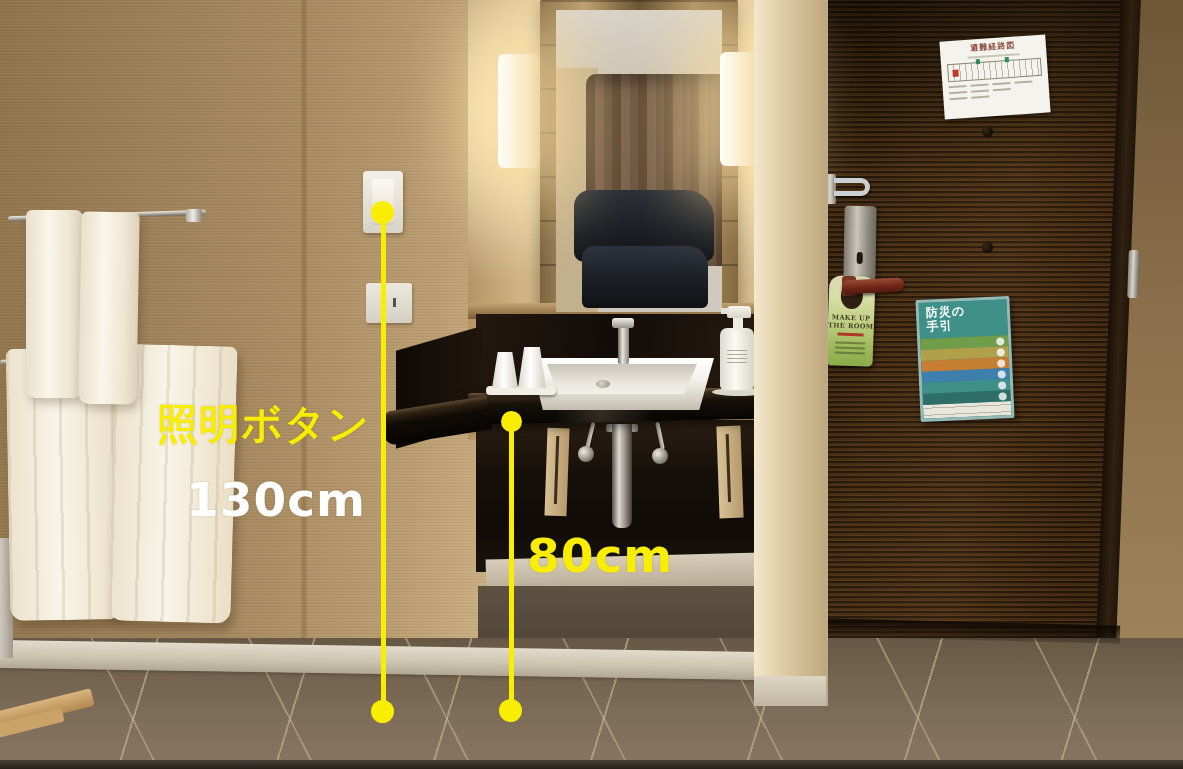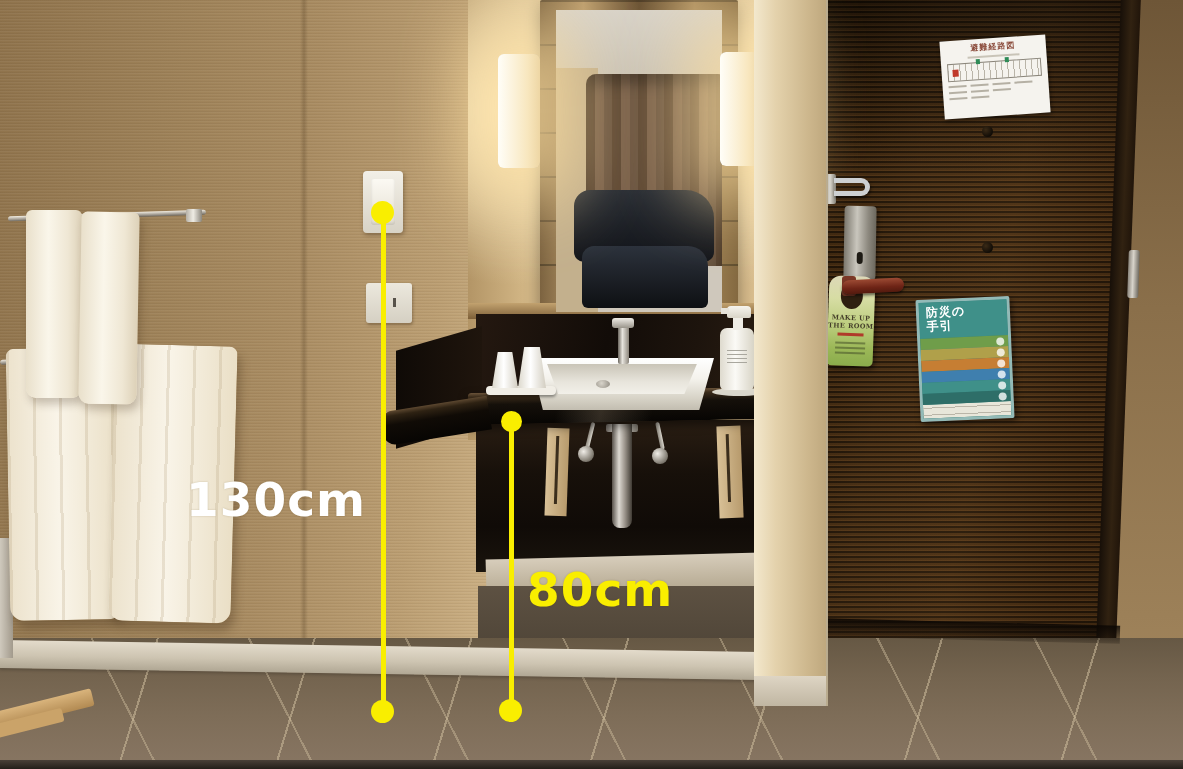--- a/index.html
+++ b/index.html
@@ -244,21 +244,21 @@
   .line-80{left:509px;top:420px;height:292px;}
   .m-dot{border-radius:50%;}
   .dot-130-top{left:371px;top:201px;width:23px;height:23px;}
   .dot-130-bottom{left:371px;top:700px;width:23px;height:23px;}
   .dot-80-top{left:501px;top:411px;width:21px;height:21px;}
   .dot-80-bottom{left:499px;top:699px;width:23px;height:23px;}
   .m-label{font-weight:bold;line-height:1.0;letter-spacing:1px;
     text-shadow:0 0 2px rgba(80,60,0,.25);}
   .label-switch{left:118px;top:404px;width:252px;text-align:right;font-size:41px;}
   .label-130{left:118px;top:476px;width:248px;text-align:right;font-size:47px;}
-  .label-80{left:527px;top:566px;width:150px;text-align:left;font-size:47px;}
+  .label-80{left:527px;top:532px;width:150px;text-align:left;font-size:47px;}
 </style>
 </head>
 <body>
 
 <div id="scene">
 
   <div class="abs wall-left"></div>
   <div class="abs wall-corner"></div>
   <div class="abs alcove-wall"></div>
   <div class="abs right-wall"></div>
@@ -419,16 +419,17 @@
   <div class="abs towel hand-towel hand-1"></div>
   <div class="abs towel hand-towel hand-2"></div>
 
   <div class="abs measure m-line line-130" style="background: rgb(249, 238, 0);"></div>
   <div class="abs measure m-dot dot-130-top" style="background: rgb(249, 238, 0);"></div>
   <div class="abs measure m-dot dot-130-bottom" style="background: rgb(249, 238, 0);"></div>
   <div class="abs measure m-line line-80" style="background: rgb(249, 238, 0);"></div>
   <div class="abs measure m-dot dot-80-top" style="background: rgb(249, 238, 0);"></div>
   <div class="abs measure m-dot dot-80-bottom" style="background: rgb(249, 238, 0);"></div>
 
+  <div class="abs measure m-label label-switch" style="color: rgb(249, 238, 0);">照明ボタン</div>
   <div class="abs measure m-label label-130" style="color: #ffffff;">130cm</div>
   <div class="abs measure m-label label-80" style="color: rgb(249, 238, 0);">80cm</div>
 
 </div>
 
 </body></html>

